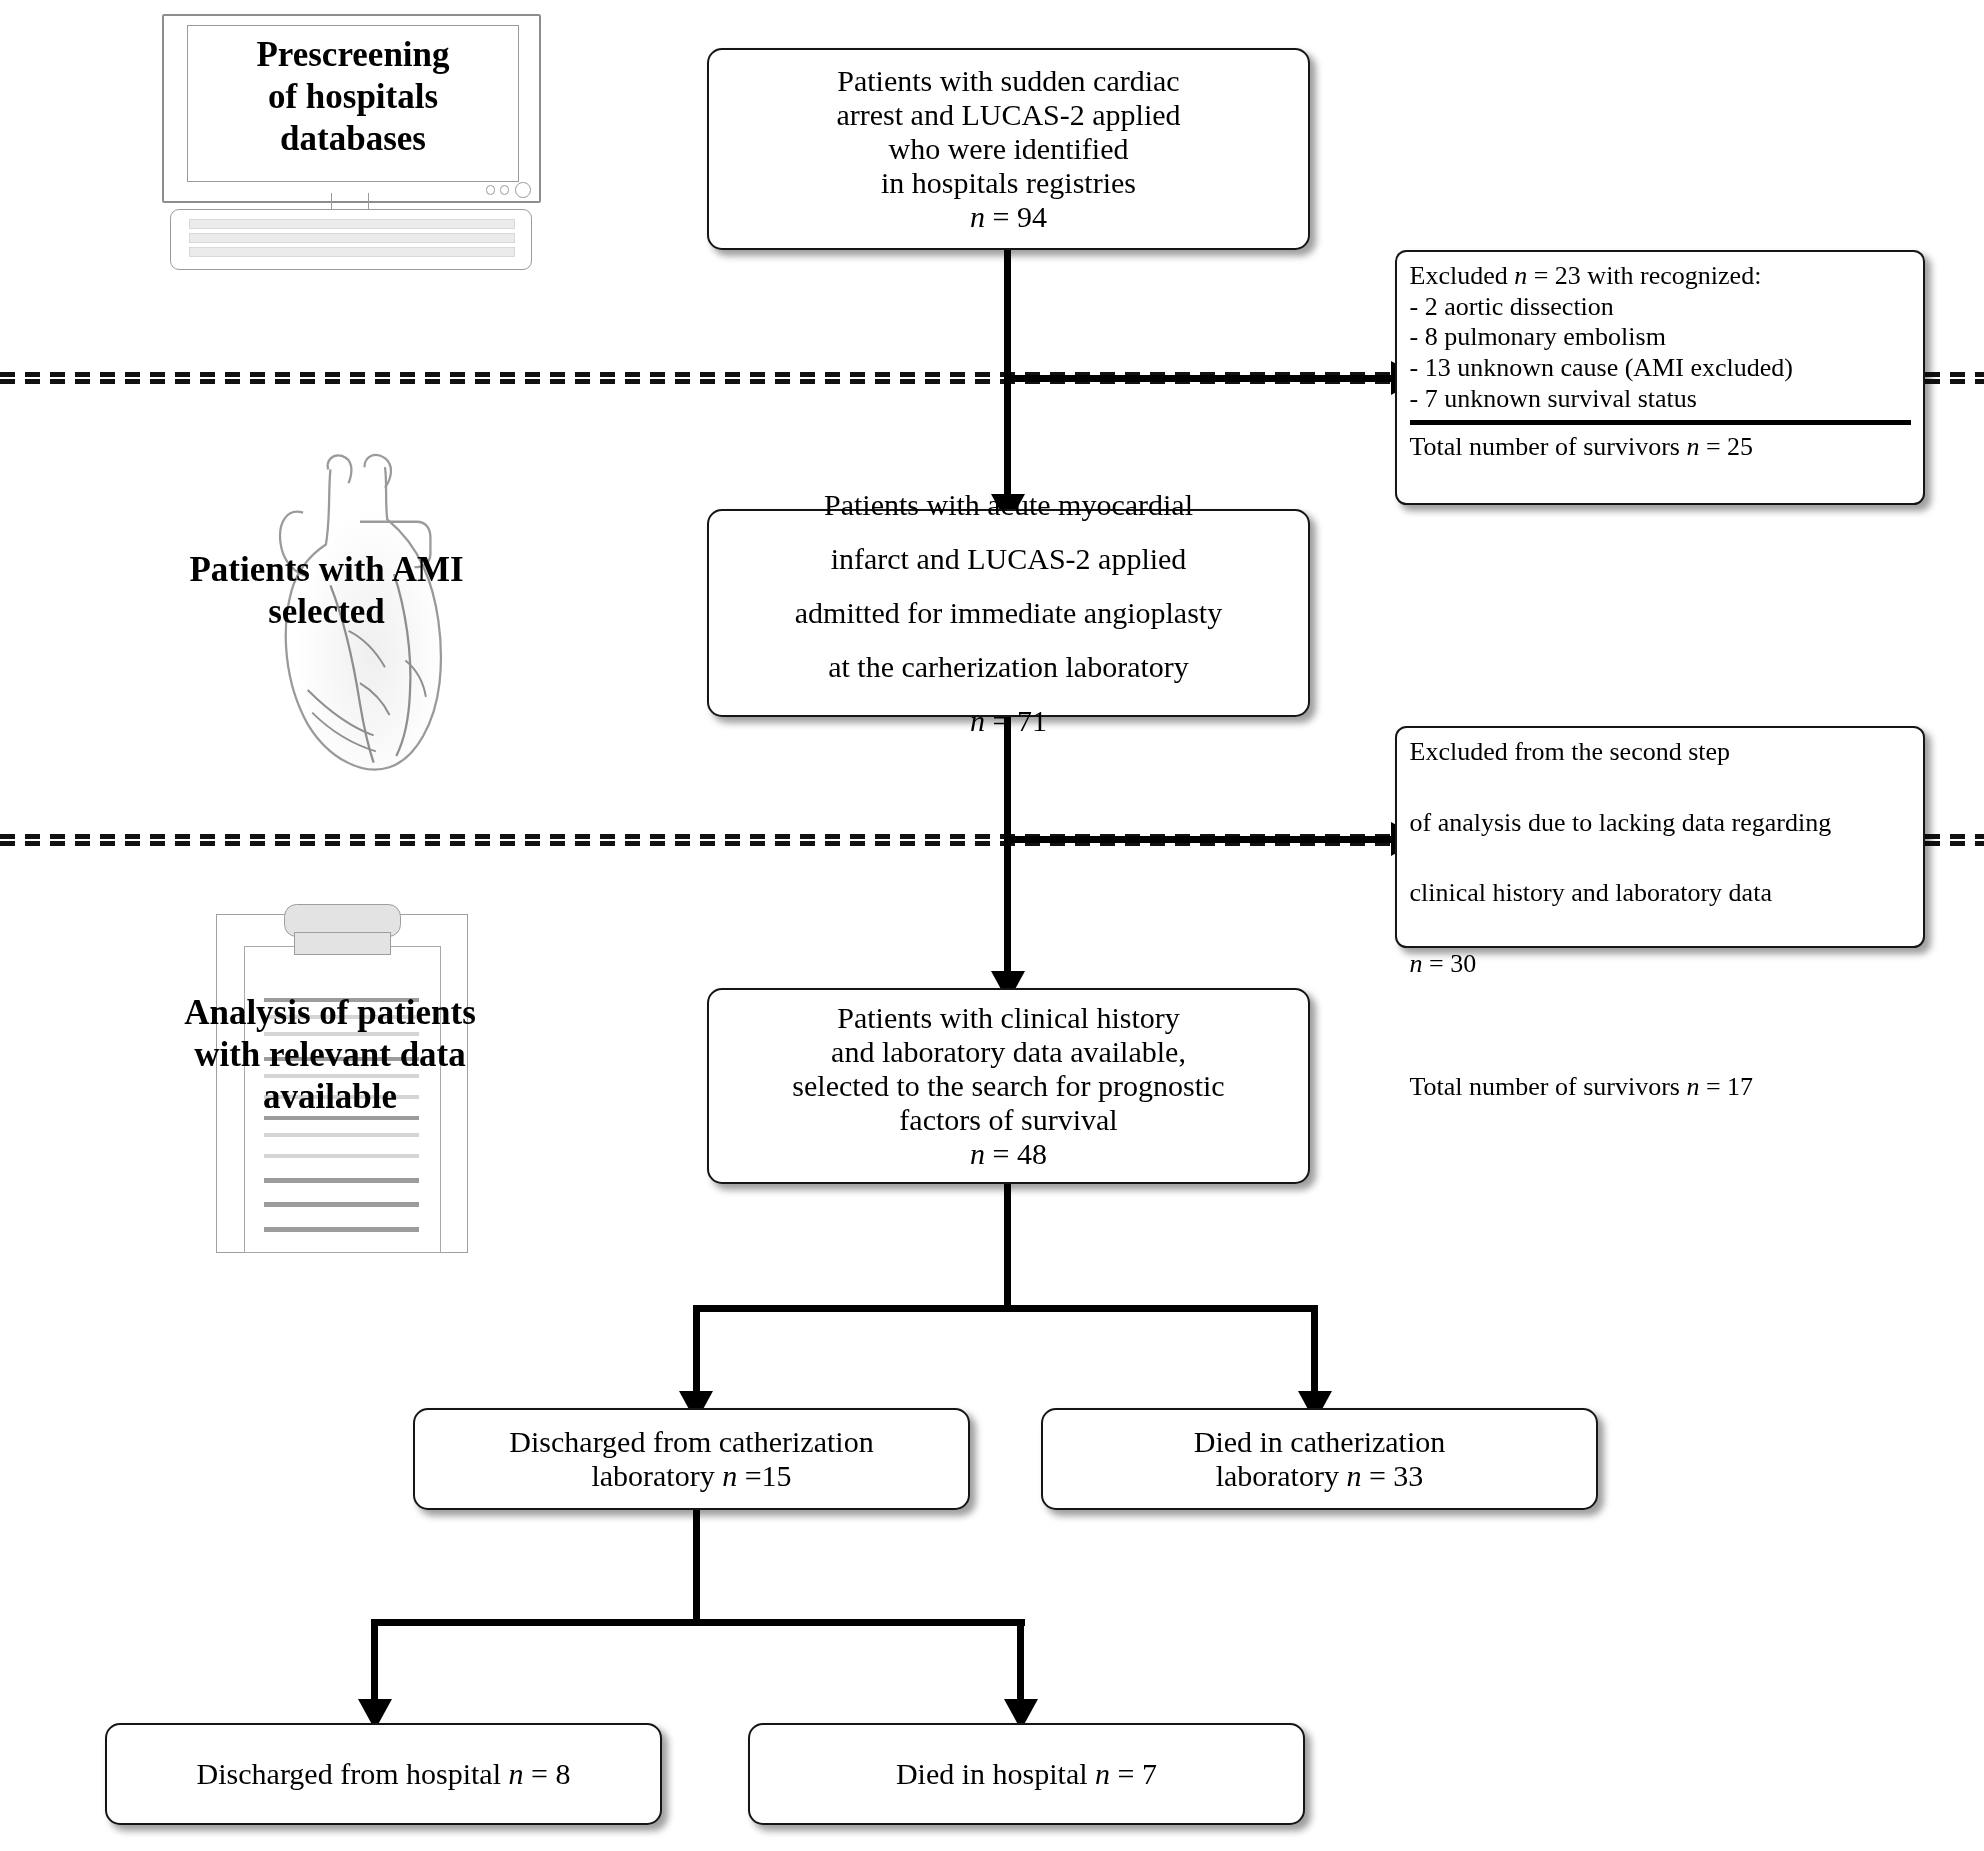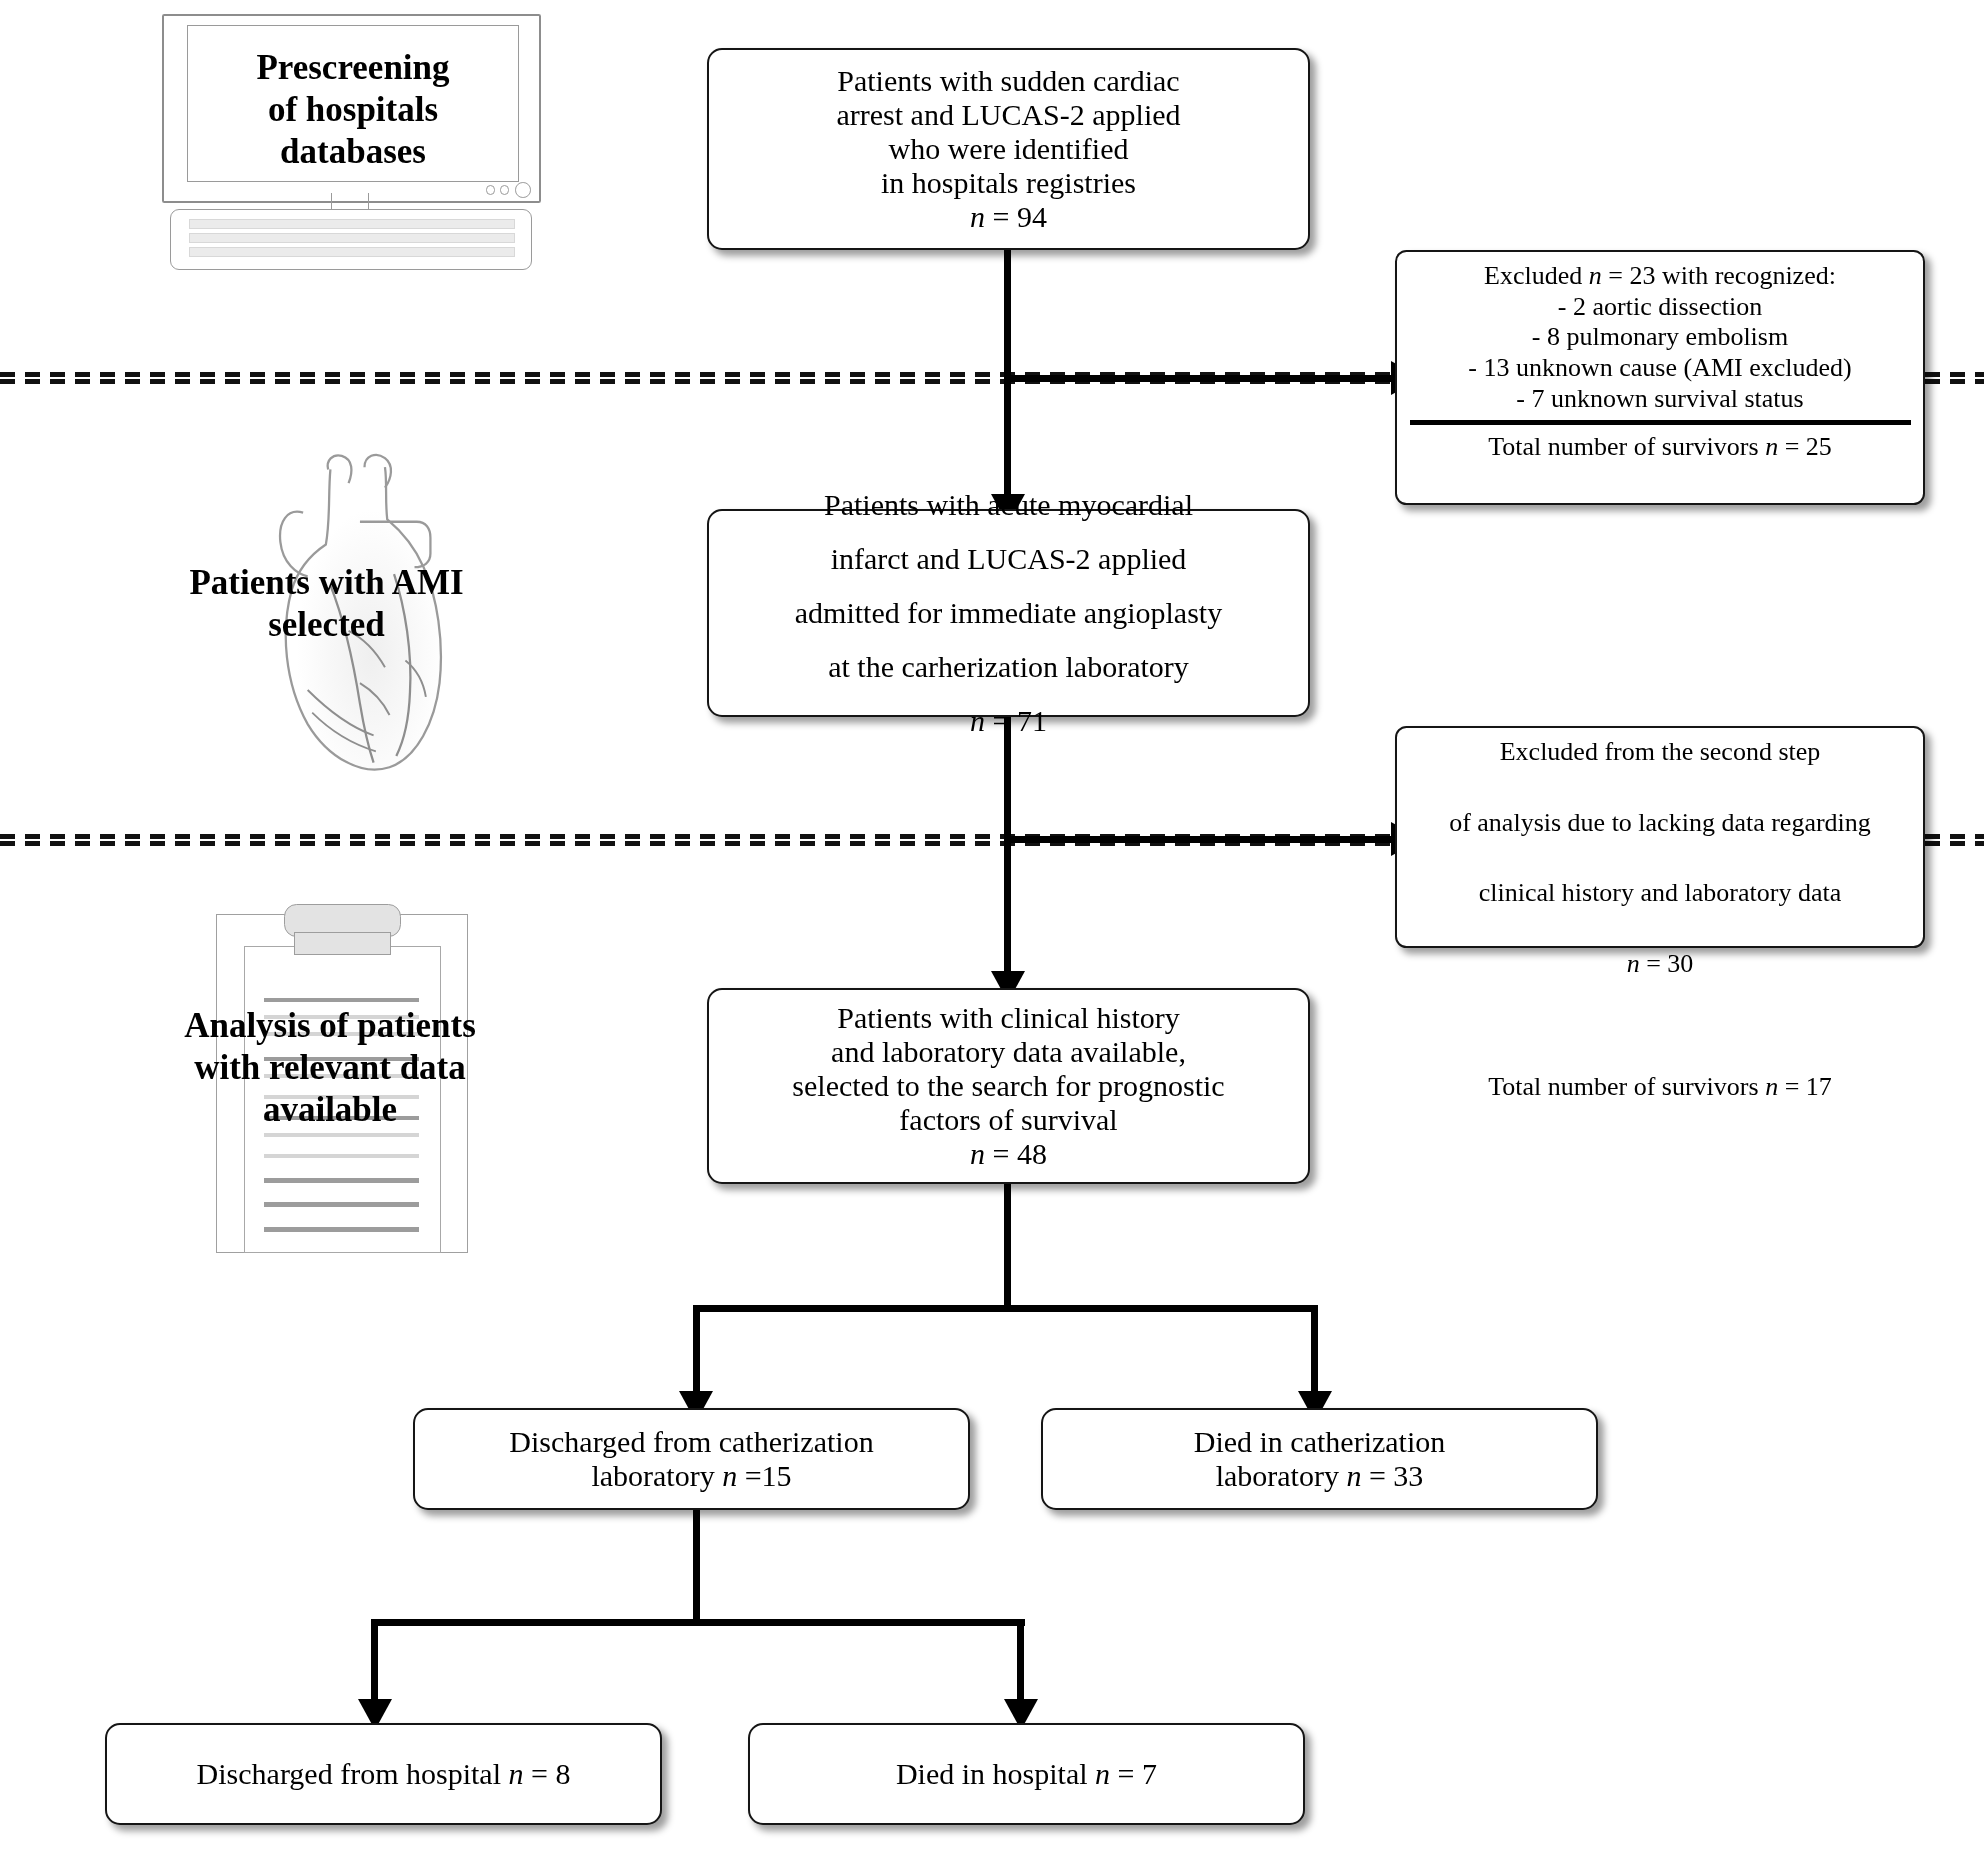--- a/index.html
+++ b/index.html
@@ -21,21 +21,21 @@
     text-align:center;
     color:#000;
     font-size:30px;
     line-height:1.13;
   }
   .box .ln{display:block;white-space:nowrap;}
   .ital{font-style:italic;}
 
   
   .exbox{
-    align-items:center;
+    align-items:flex-start;
     justify-content:flex-start;
     text-align:left;
     padding:9px 12.5px 5.7px 12.5px;
     border-width:2.3px;
     border-radius:11.4px;
   }
   .exbox .ln{white-space:nowrap;line-height:1.18;}
   .exrule{
     width:100%;
     height:5.1px;
@@ -72,21 +72,20 @@
 
   
   .stage-cap{
     position:absolute;
     font-weight:bold;
     font-size:35px;
     line-height:1.2;
     color:#000;
     text-align:center;
     z-index:6;
-    margin-top:13px;
   }
 
   
   .monitor{position:absolute;}
   .mon-body{
     position:absolute;left:0;top:0;width:100%;height:72%;
     border:2.3px solid #8d8d8d;background:#fff;border-radius:2.3px;
   }
   .mon-screen{
     position:absolute;left:6%;top:5%;width:88%;height:84%;

